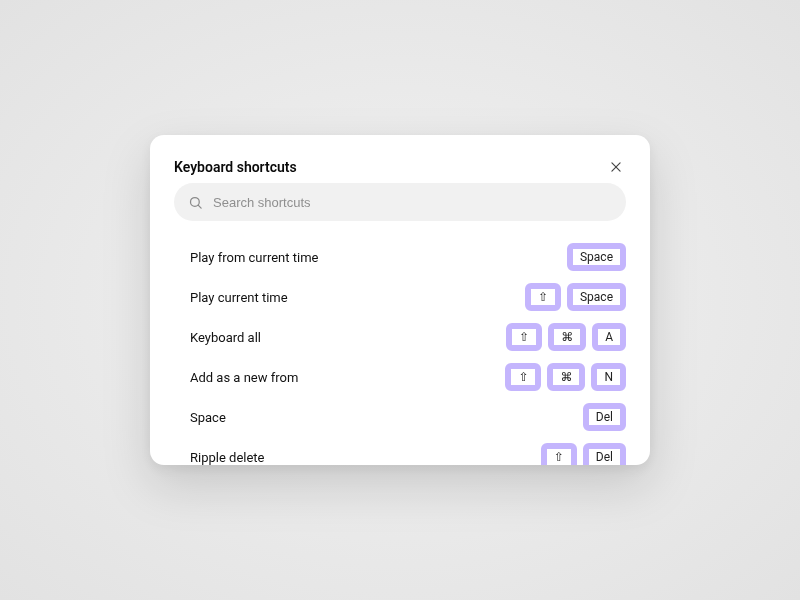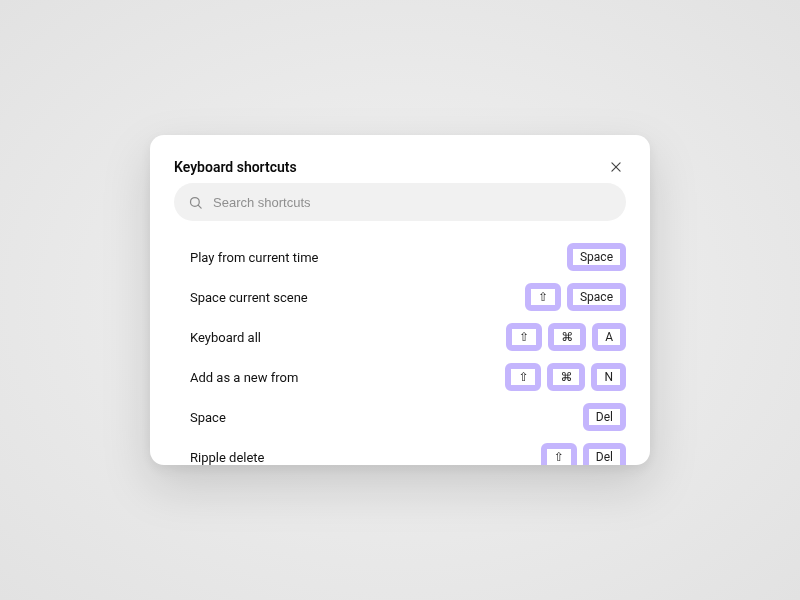--- a/index.html
+++ b/index.html
@@ -160,21 +160,21 @@
   <div class="shortcut-list">
 
     <div class="shortcut-row">
       <div class="shortcut-label">Play from current time</div>
       <div class="keys">
         <span class="key">Space</span>
       </div>
     </div>
 
     <div class="shortcut-row">
-      <div class="shortcut-label">Space current scene</div>
+      <div class="shortcut-label">Play current time</div>
       <div class="keys">
         <span class="key">⇧</span>
         <span class="key">Space</span>
       </div>
     </div>
 
     <div class="shortcut-row">
       <div class="shortcut-label">Keyboard all</div>
       <div class="keys">
         <span class="key">⇧</span>

